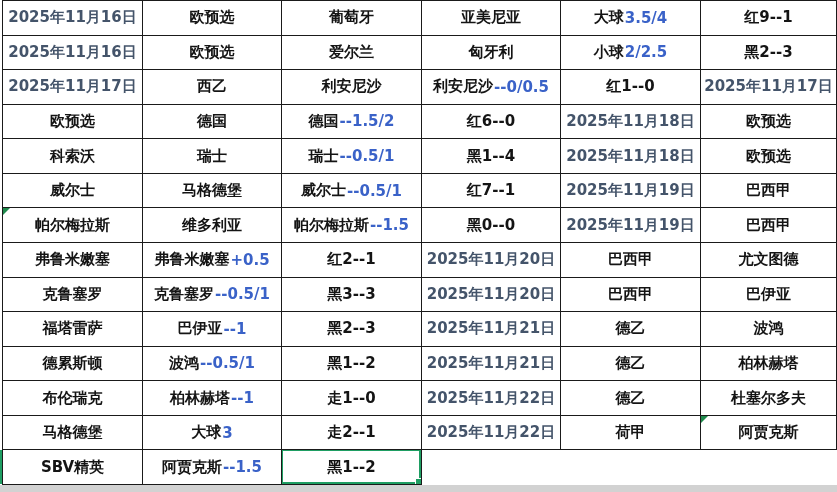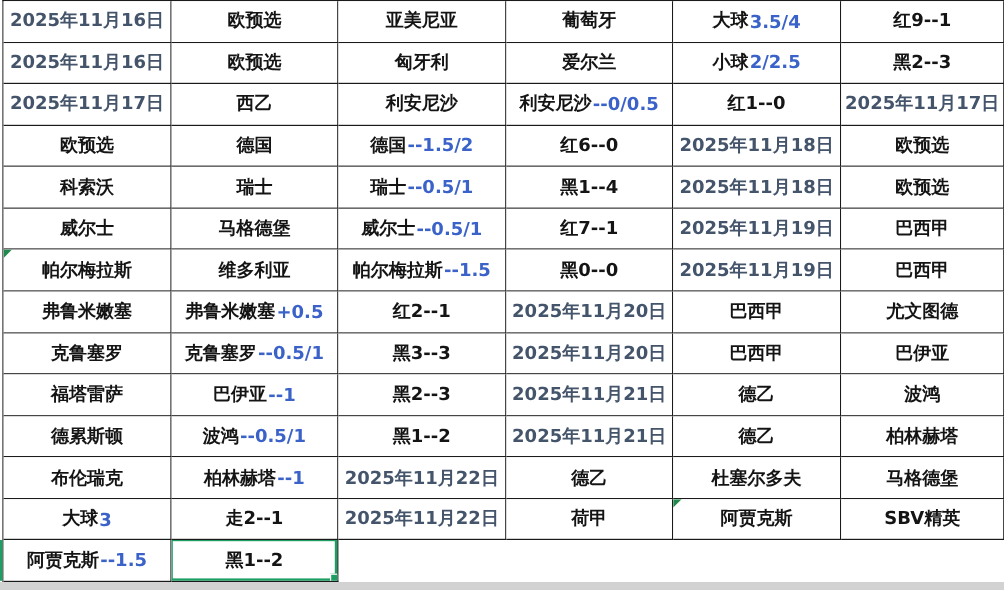--- a/index.html
+++ b/index.html
@@ -41,37 +41,37 @@
     position:absolute;left:0;top:485px;width:837px;height:7px;background:#D2D2D2;
   }
 </style>
 </head>
 <body>
 
 <div class="screen">
   <div class="grid">
       <div class="cell date">2025年11月16日</div>
       <div class="cell league">欧预选</div>
+      <div class="cell home">
+        <span>葡萄牙</span>
+      </div>
       <div class="cell away">亚美尼亚</div>
-      <div class="cell home">
-        <span>葡萄牙</span>
-      </div>
       <div class="cell handicap">
         <span>大球</span>
         <span class="hval">3.5/4</span>
       </div>
       <div class="cell result">
         <span>红9--1</span>
       </div>
       <div class="cell date">2025年11月16日</div>
       <div class="cell league">欧预选</div>
+      <div class="cell away">爱尔兰</div>
       <div class="cell home">
         <span>匈牙利</span>
       </div>
-      <div class="cell away">爱尔兰</div>
       <div class="cell handicap">
         <span>小球</span>
         <span class="hval">2/2.5</span>
       </div>
       <div class="cell result">
         <span>黑2--3</span>
       </div>
       <div class="cell date">2025年11月17日</div>
       <div class="cell league">西乙</div>
       <div class="cell home">
@@ -189,20 +189,23 @@
       </div>
       <div class="cell date">2025年11月21日</div>
       <div class="cell league">德乙</div>
       <div class="cell home">
         <span>柏林赫塔</span>
       </div>
       <div class="cell away">布伦瑞克</div>
       <div class="cell handicap">
         <span>柏林赫塔</span>
         <span class="hval">--1</span>
+      </div>
+      <div class="cell result">
+        <span>走1--0</span>
       </div>
       <div class="cell date">2025年11月22日</div>
       <div class="cell league">德乙</div>
       <div class="cell home">
         <span>杜塞尔多夫</span>
       </div>
       <div class="cell away">马格德堡</div>
       <div class="cell handicap">
         <span>大球</span>
         <span class="hval">3</span>

